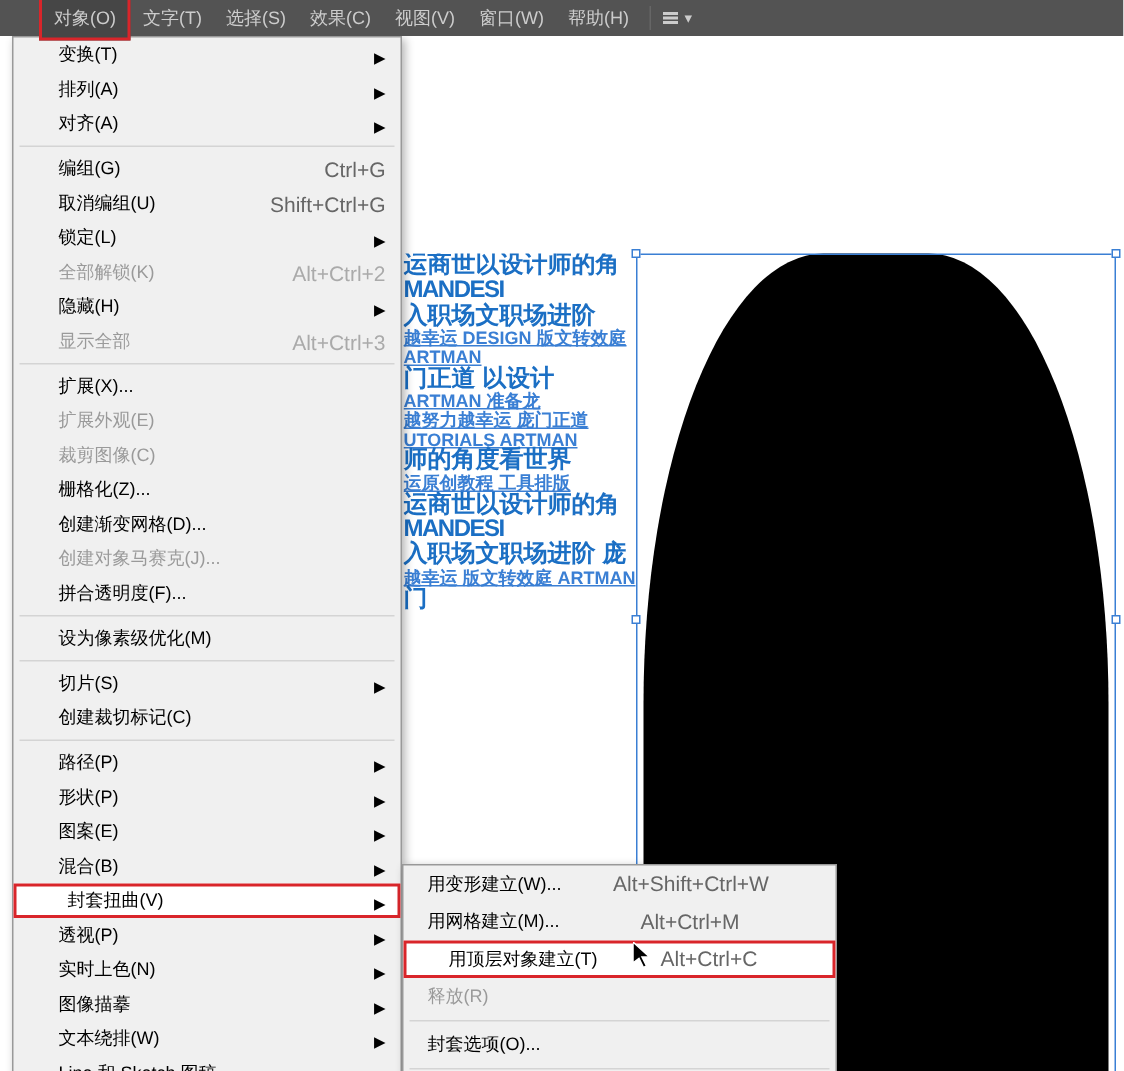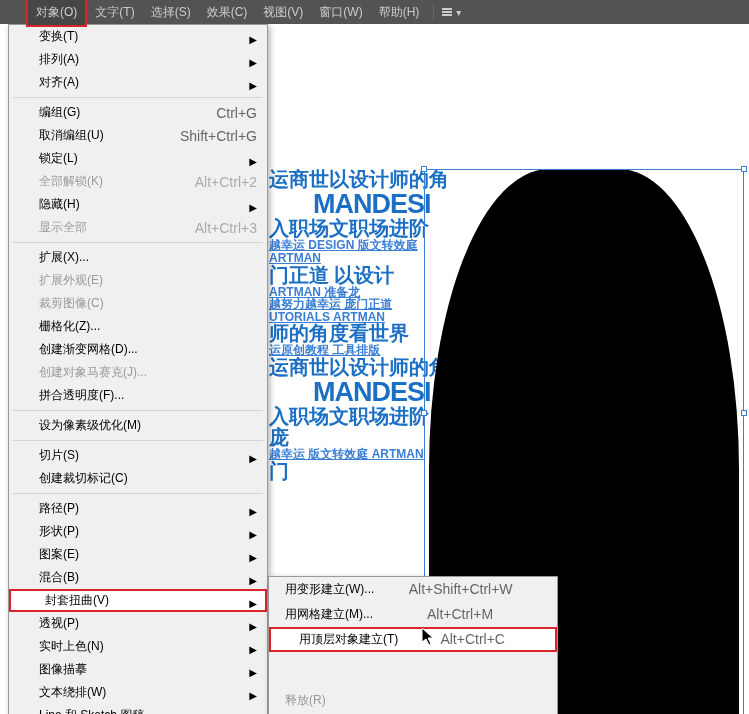--- a/index.html
+++ b/index.html
@@ -12,30 +12,30 @@
 .dropdown { position: absolute; top: 24px; left: 8px; width: 260px; background: #f0f0f0; border: 1px solid #999; box-shadow: 2px 2px 6px rgba(0,0,0,0.3); z-index: 9; }
 .dropdown-item { font-size: 12px; padding: 3px 10px 3px 30px; display: flex; justify-content: space-between; align-items: flex-end; color: #000; position: relative; }
 .dropdown-item.disabled { color: #9a9a9a; }
 .dropdown-item.highlighted { background: #fff; border: 2px solid #d9252a; padding: 1px 8px 1px 34px; }
 .dropdown-sep { height: 1px; background: #d4d4d4; margin: 3px 4px; }
 .shortcut { color: #666; font-size: 14px; }
 .disabled .shortcut { color: #aaa; }
 .arrow { font-size: 10px; color: #000; }
 .submenu { position: absolute; top: 576px; left: 268px; width: 290px; background: #f0f0f0; border: 1px solid #999; box-shadow: 2px 2px 6px rgba(0,0,0,0.3); z-index: 9; }
 .submenu-item { font-size: 12px; padding: 4px 10px 4px 16px; display: flex; justify-content: space-between; color: #000; }
-.submenu-item.disabled { color: #9a9a9a; margin-top: 36px; }
+.submenu-item.disabled { color: #9a9a9a; }
 .submenu-item.highlighted { background: #fff; border: 2px solid #d9252a; padding: 2px 8px 2px 28px; position: relative; }
 .canvas { position: absolute; top: 24px; left: 269px; right: 0; bottom: 0; background: #fff; }
 .vase { position: absolute; top: 145px; left: 160px; width: 310px; height: 560px; background: #000; border-radius: 120px 120px 10px 10px / 300px 300px 10px 10px; }
 .vase::after { content:""; position:absolute; bottom:-2px; left:70px; width:170px; height:180px; background:#000; border-radius: 30px 30px 60px 60px / 10px 10px 60px 60px; }
 .bbox { position: absolute; border: 1px solid #3a7fd4; pointer-events: none; }
 .handle { position: absolute; width: 6px; height: 6px; border: 1px solid #3a7fd4; background: #fff; }
 .textart { position: absolute; top: 145px; left: 0px; width: 180px; height: 420px; overflow: hidden; color: #1b6fc4; font-weight: bold; line-height: 1.05; }
-.textart .big { font-size: 27px; letter-spacing: -1px; margin-left: 44px; }
-.textart .med { font-size: 20px; font-family: Liberation Serif, serif; }
+.textart .big { font-size: 16px; letter-spacing: -1px; }
+.textart .med { font-size: 16px; }
 .textart .sm { font-size: 12px; color: #3a7fd4; text-decoration: underline; }
 .cursor { position: absolute; top: 628px; left: 422px; z-index: 20; }
 </style>
 </head>
 <body>
 
 <div class="menubar">
   <span class="menubar-item active">对象(O)</span>
   <span class="menubar-item">文字(T)</span>
   <span class="menubar-item">选择(S)</span>

